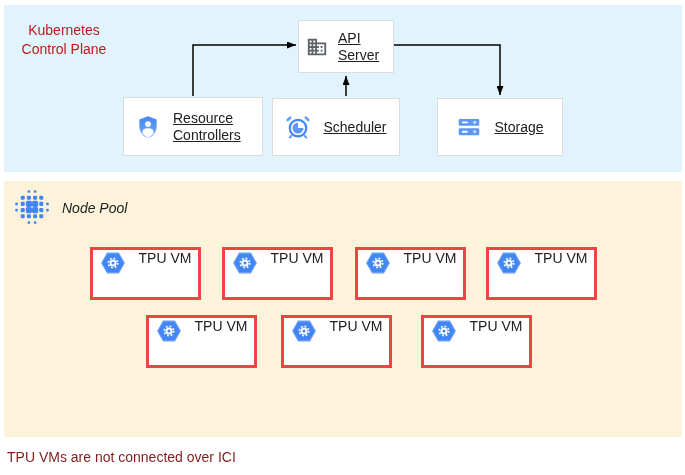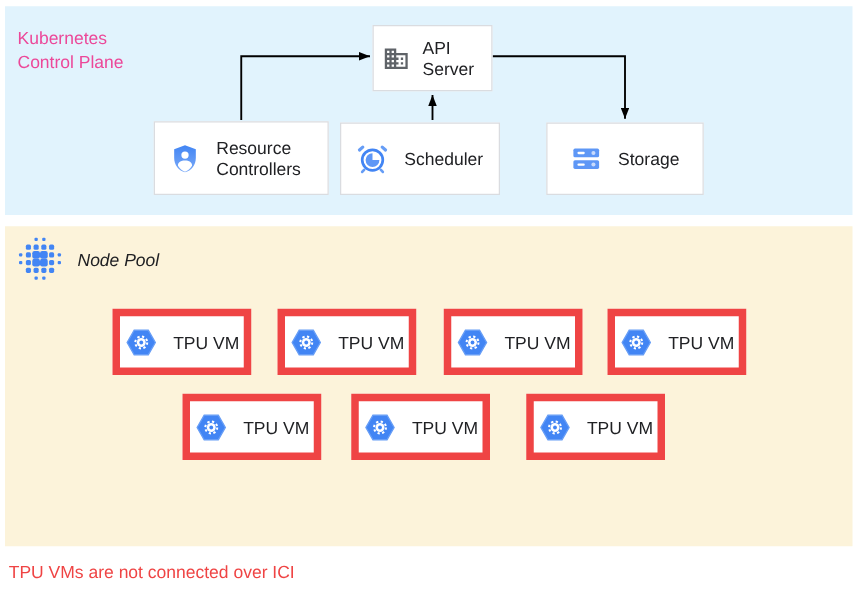--- a/index.html
+++ b/index.html
@@ -20,52 +20,52 @@
     width: 678px;
   }
   .panel-cp { top: 5px; height: 167px; background: #e1f3fd; }
   .panel-np { top: 181px; height: 256px; background: #fcf3da; }
 
   .k8s-title {
     position: absolute;
     left: 14px;
     top: 21px;
     width: 100px;
+    text-align: center;
     font-size: 14px;
     line-height: 19px;
-    color: #ec4899;
+    color: #b91c1c;
   }
 
   .node {
     position: absolute;
     background: #ffffff;
     border: 1px solid #dadce0;
     display: flex;
     align-items: center;
     justify-content: center;
     gap: 10px;
     font-size: 14px;
     color: #202124;
   }
-  .node .lbl { line-height: 17px; }
+  .node .lbl { line-height: 17px; text-decoration: underline; }
 
   .node-api       { left: 298px; top: 20px;  width: 96px;  height: 53px; }
   .node-api .lbl  { width: 48px; }
   .node-rc        { left: 123px; top: 97px;  width: 140px; height: 59px; gap: 12px; }
   .node-rc .lbl   { width: 78px; }
   .node-sched     { left: 272px; top: 98px;  width: 128px; height: 58px; gap: 12px; }
   .node-storage   { left: 437px; top: 98px;  width: 126px; height: 58px; gap: 12px; align-items: center; }
 
   .tpu {
     position: absolute;
     height: 53px;
     background: #ffffff;
-    border: 6px solid #ef4444;
+    border: 3px solid #ef4444;
     display: flex;
-    align-items: center;
     justify-content: center;
     gap: 13px;
     font-size: 14px;
     color: #202124;
   }
   .tpu-1 { left: 90px;  top: 247px; width: 111px; }
   .tpu-2 { left: 222px; top: 247px; width: 111px; }
   .tpu-3 { left: 355px; top: 247px; width: 111px; }
   .tpu-4 { left: 486px; top: 247px; width: 111px; }
   .tpu-5 { left: 146px; top: 315px; width: 111px; }
@@ -80,21 +80,21 @@
     font-size: 14px;
     color: #202124;
     font-style: italic;
   }
 
   .caption {
     position: absolute;
     left: 7px;
     top: 449px;
     font-size: 14px;
-    color: #ef4444;
+    color: #7f1d1d;
   }
 
   .arrows {
     position: absolute;
     left: 0; top: 0;
     width: 685px; height: 475px;
     pointer-events: none;
   }
 
   svg.icon { display: block; flex: 0 0 auto; }

